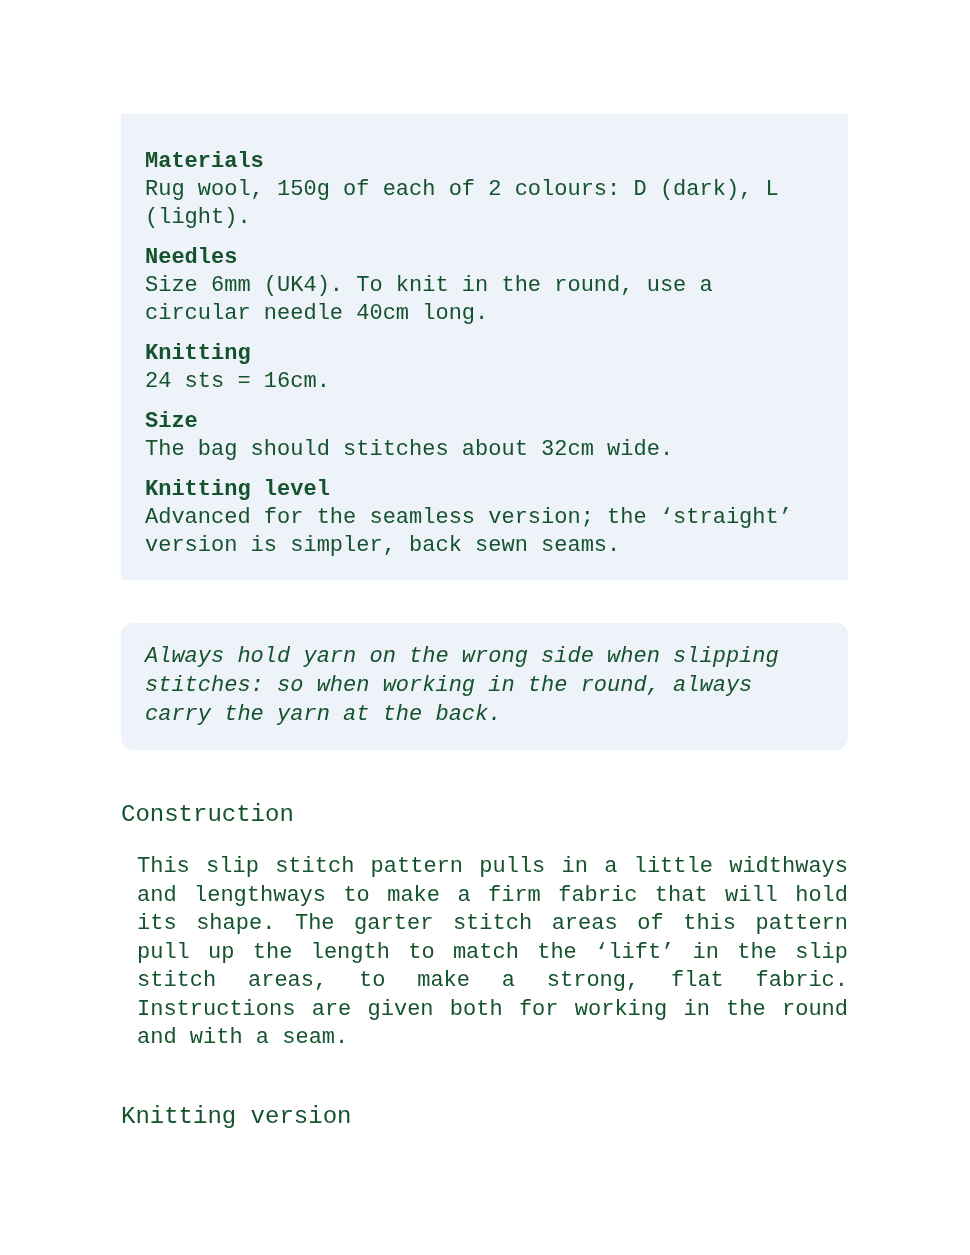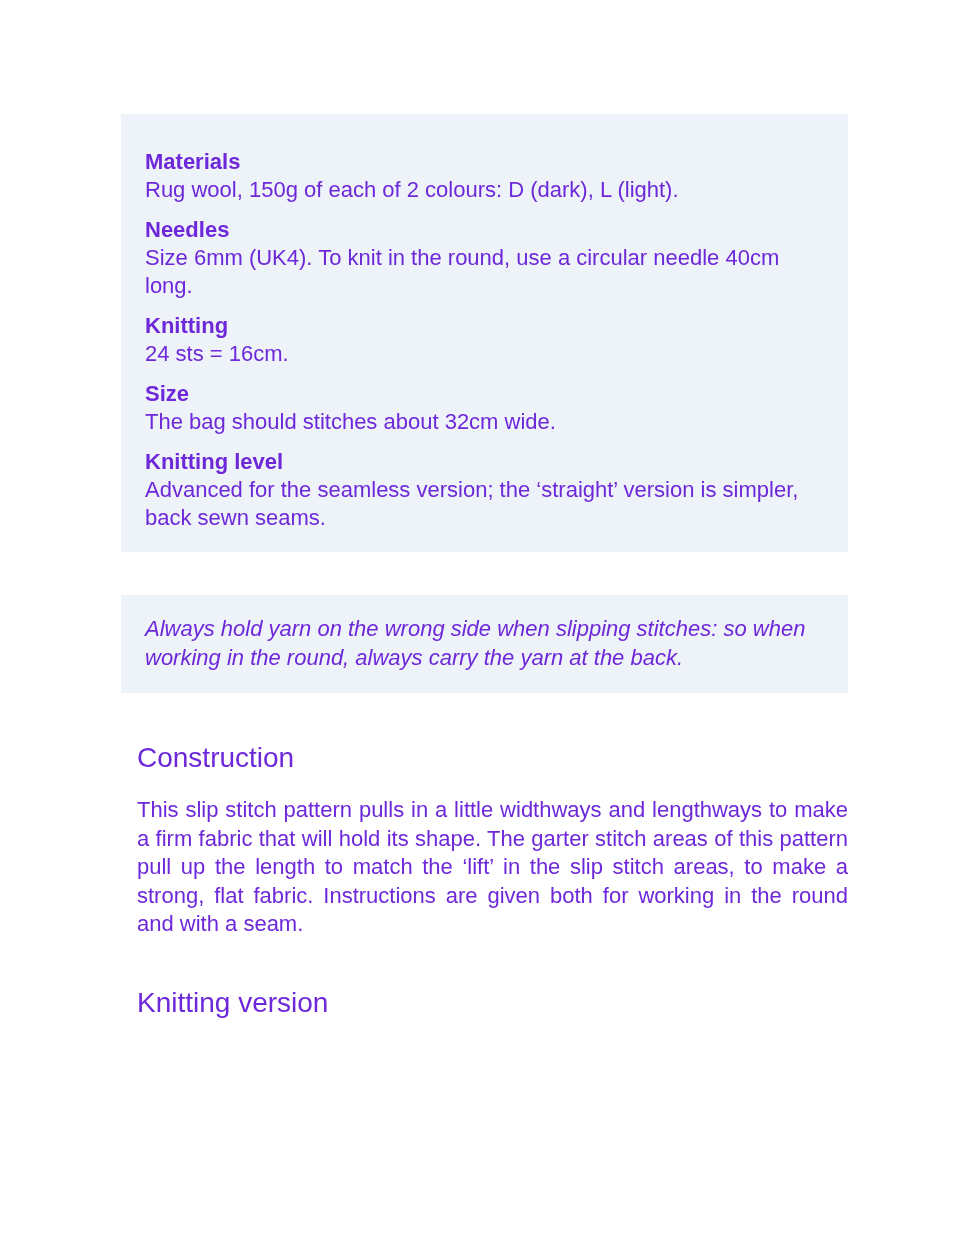--- a/index.html
+++ b/index.html
@@ -6,22 +6,22 @@
     margin: 0;
     padding: 0;
     background: #ffffff;
   }
   .page {
     position: relative;
     width: 970px;
     height: 1255px;
     background: #ffffff;
     overflow: hidden;
-    font-family: Liberation Sans, sans-serif;
-    color: #6d28d9;
+    font-family: Liberation Mono, monospace;
+    color: #14532d;
   }
   .content {
     position: absolute;
     left: 121px;
     top: 0;
     width: 727px;
   }
   .spec-box {
     box-sizing: border-box;
     margin-top: 114px;
@@ -42,30 +42,31 @@
   }
   .spec-text {
     font-weight: normal;
   }
   .note-box {
     box-sizing: border-box;
     margin-top: 43px;
     width: 727px;
     background: #eef2f9;
     padding: 19px 21px 21px 24px;
+    border-radius: 12px;
   }
   .note-text {
     margin: 0;
     font-style: italic;
     font-size: 22px;
     line-height: 29px;
   }
   .section-heading {
-    margin: 16px;
-    font-size: 28px;
+    margin: 0;
+    font-size: 24px;
     font-weight: normal;
     line-height: 34px;
   }
   .construction-heading {
     margin-top: 48px;
   }
   .body-paragraph {
     margin: 21px 0 0 16px;
     font-size: 22px;
     line-height: 28.5px;

